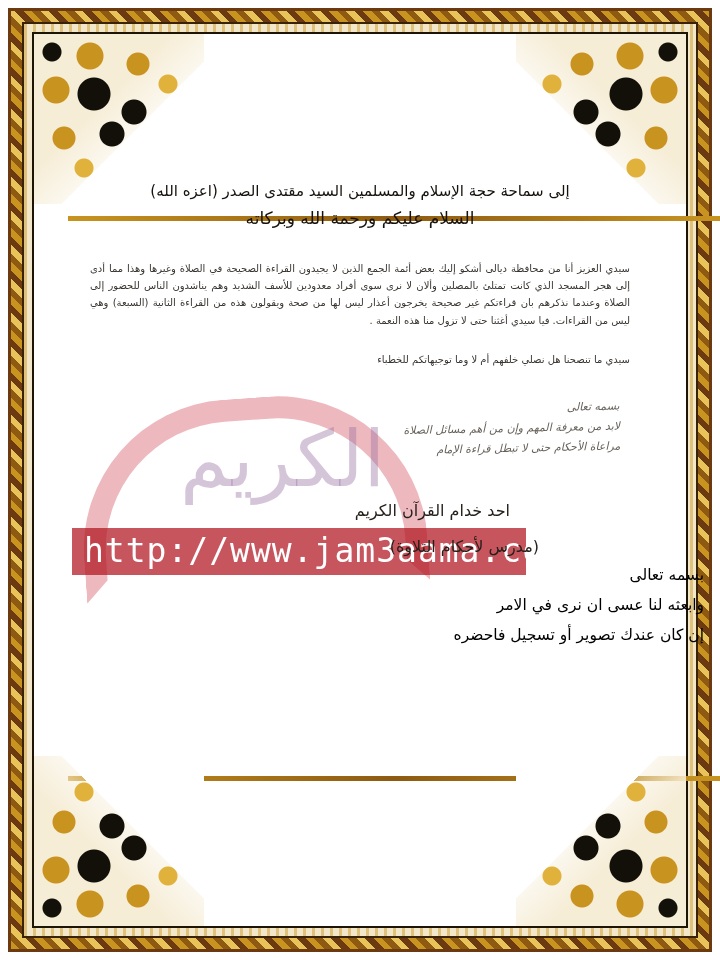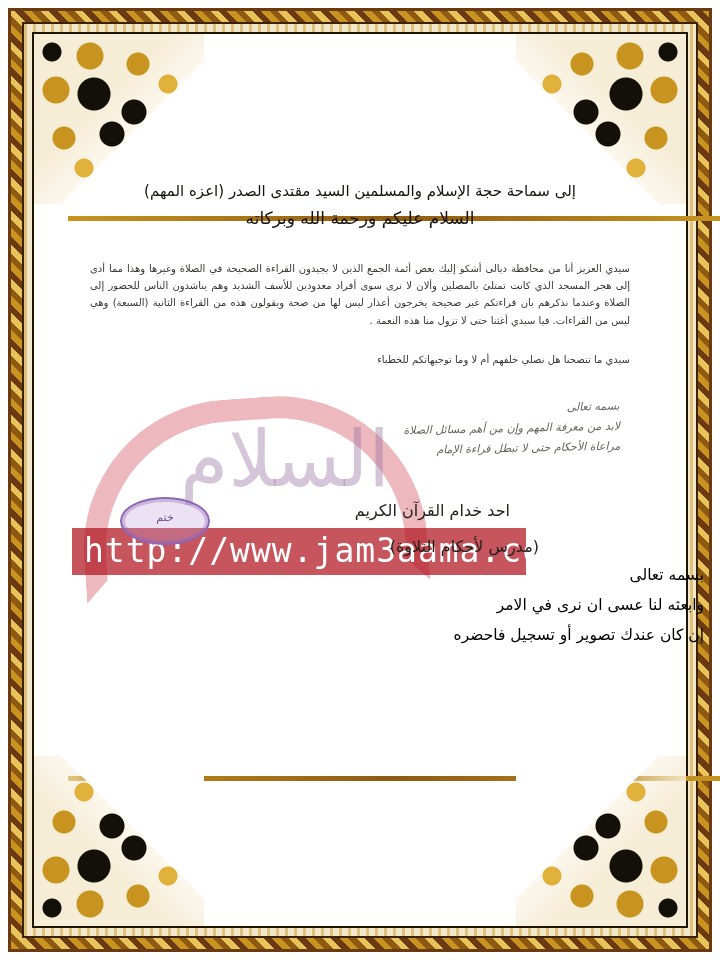--- a/index.html
+++ b/index.html
@@ -281,46 +281,43 @@
     <div class="blob"></div>
       <div class="wedge"></div>
   </div>
   <div class="corner br">
     <div class="blob"></div>
       <div class="wedge"></div>
   </div>
 
   <div id="watermark">
     <div class="wm-arc"></div>
-    <div class="wm-text">السلام</div>
+    <div class="wm-text">الكريم</div>
     <div class="wm-url">http://www.jam3aama.com</div>
   </div>
 
   <div id="letter">
 
     <div class="salutation">
-      <div class="line1">إلى سماحة حجة الإسلام والمسلمين السيد مقتدى الصدر (اعزه المهم)</div>
+      <div class="line1">إلى سماحة حجة الإسلام والمسلمين السيد مقتدى الصدر (اعزه الله)</div>
       <div class="line2">السلام عليكم ورحمة الله وبركاته</div>
     </div>
 
     <p class="paragraph first">سيدي العزيز أنا من محافظة ديالى  أشكو إليك بعض أئمة الجمع الذين لا يجيدون القراءة الصحيحة في الصلاة وغيرها وهذا مما أدى إلى هجر المسجد الذي كانت تمتلئ بالمصلين وألان لا نرى سوى أفراد معدودين للأسف الشديد وهم يناشدون الناس للحضور إلى الصلاة وعندما نذكرهم بان قراءتكم غير صحيحة يخرجون أعذار ليس لها من صحة ويقولون هذه من القراءة الثانية (السبعة) وهي ليس من القراءات.  فيا سيدي أغثنا حتى لا تزول منا هذه النعمة .</p>
     <p class="paragraph second">سيدي ما تنصحنا هل نصلي خلفهم أم لا وما توجيهاتكم للخطباء</p>
 
     <div class="hand-note">
       <div>بسمه تعالى</div>
       <div>لابد من معرفة المهم وإن من أهم مسائل الصلاة</div>
       <div>مراعاة الأحكام حتى لا تبطل قراءة الإمام</div>
     </div>
 
     <div class="sign-line">
       <div class="sign-name">احد خدام القرآن الكريم</div>
       <div class="sign-role">(مدرس لأحكام التلاوة)</div>
-      <div class="stamp">
-        <div class="stamp-text">ختم</div>
-      </div>
     </div>
 
   </div>
 
   <div id="bottom-note">
     <div>بسمه تعالى</div>
     <div>وابعثه لنا عسى ان نرى في الامر</div>
     <div>إن كان عندك تصوير أو تسجيل فاحضره</div>
   </div>
 

